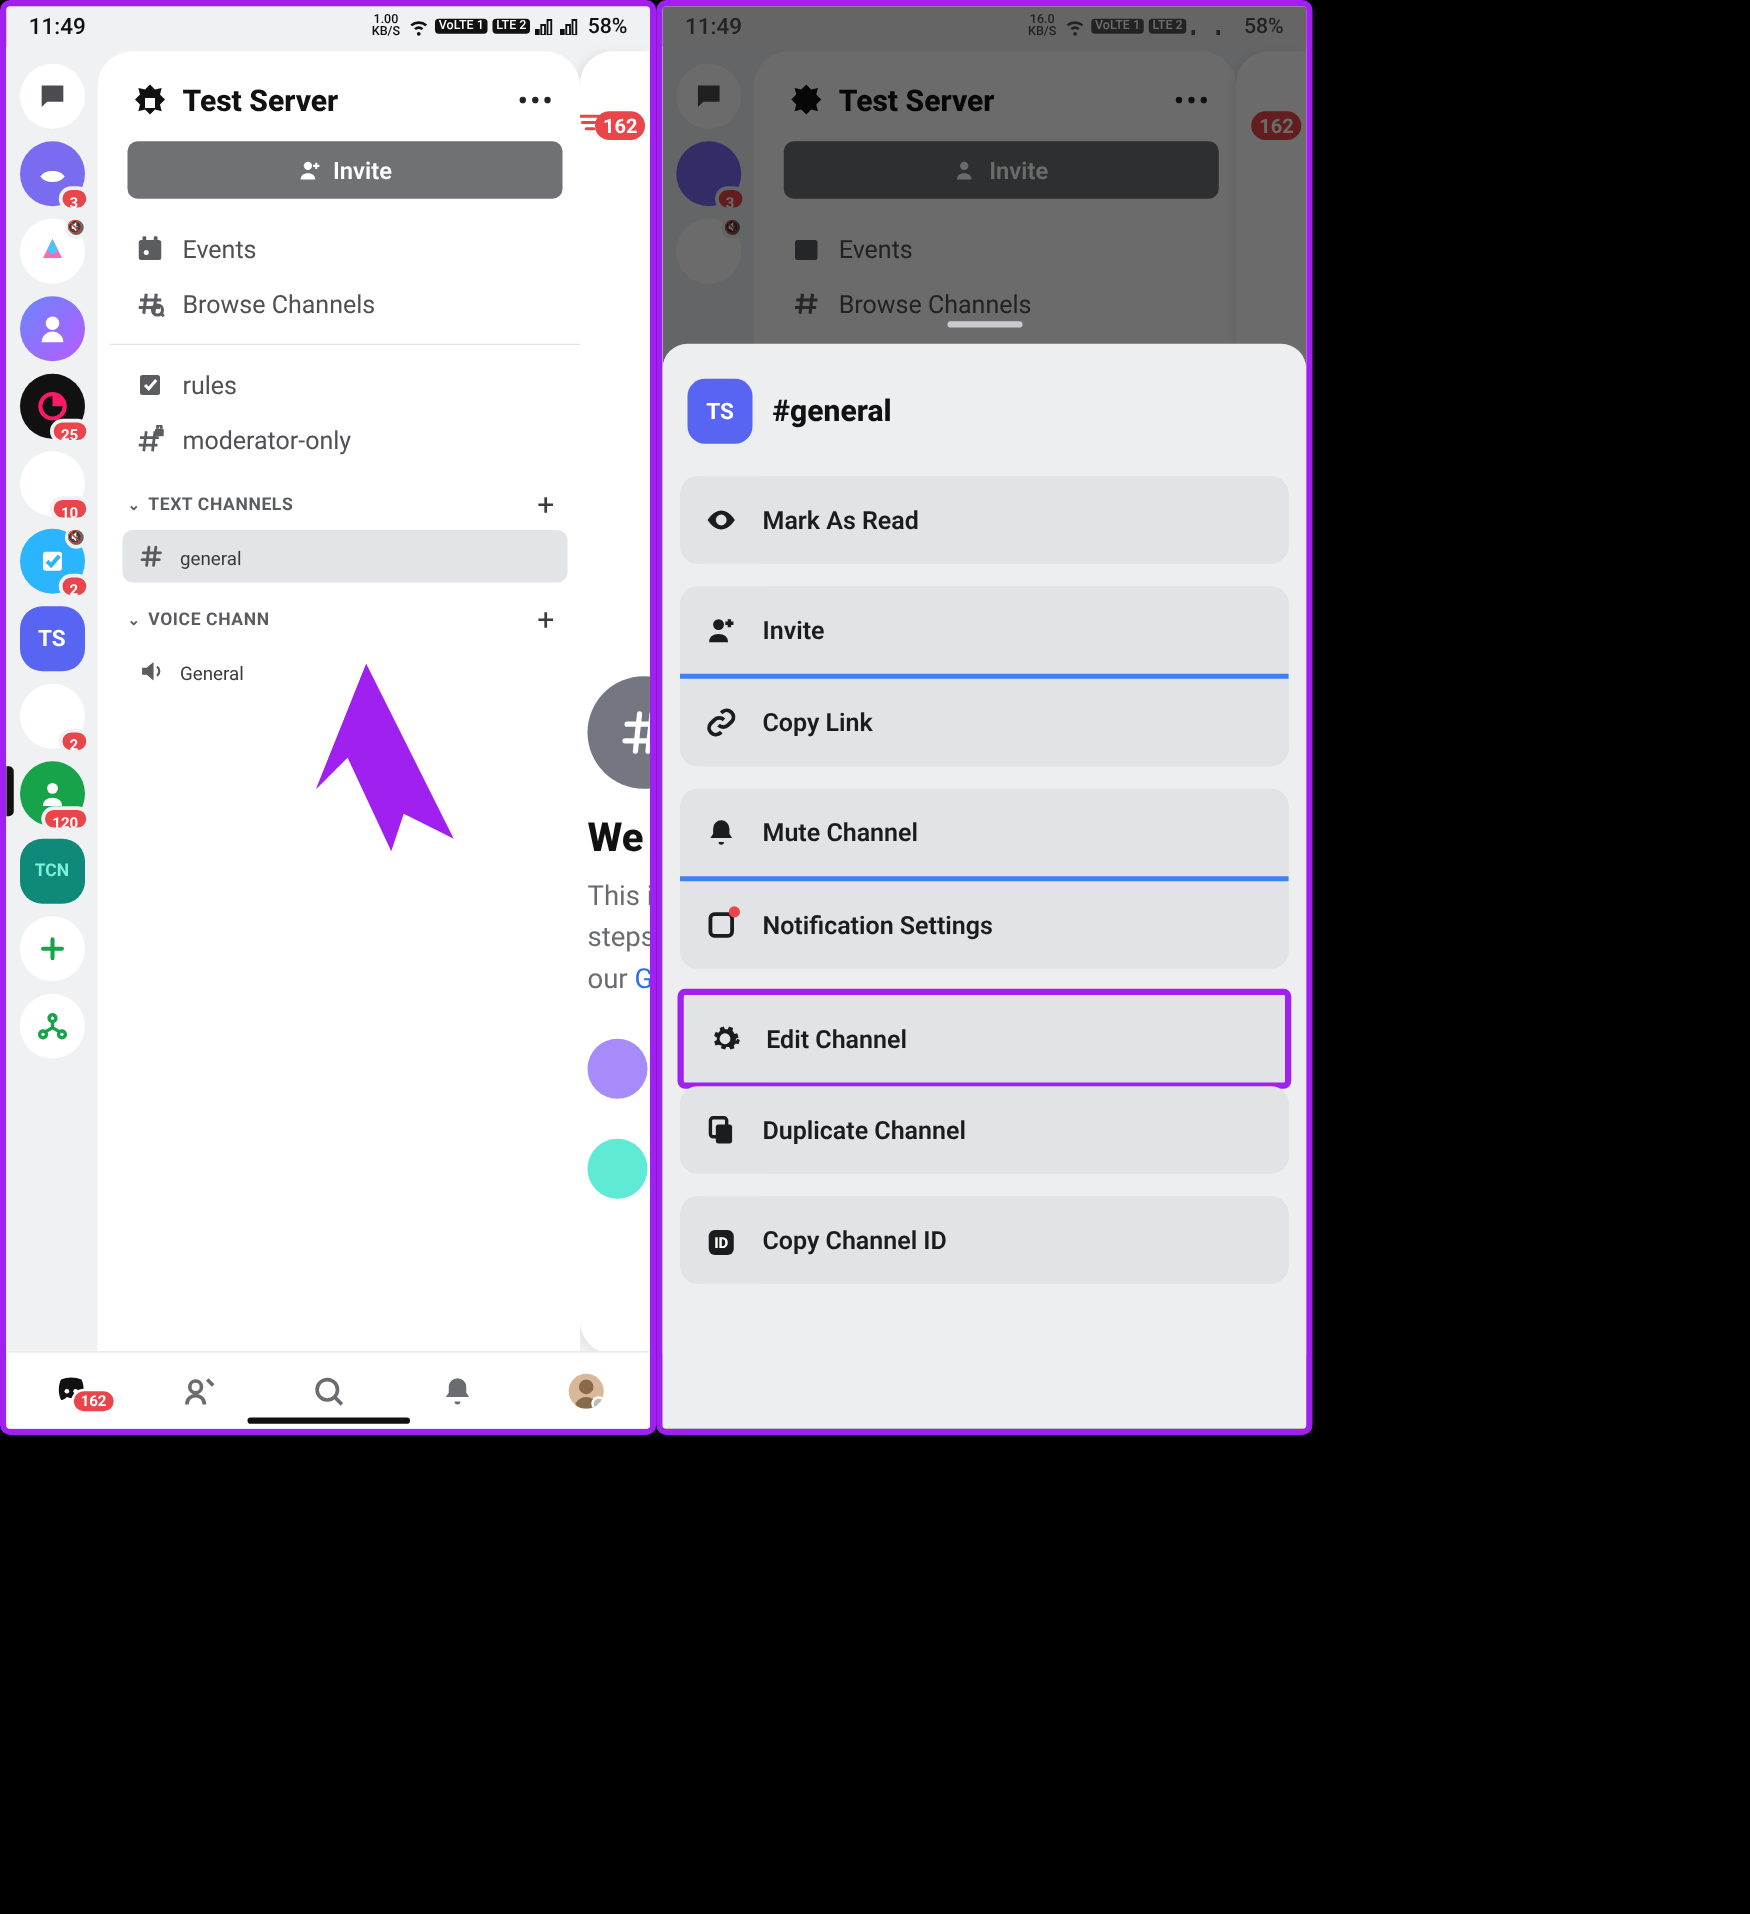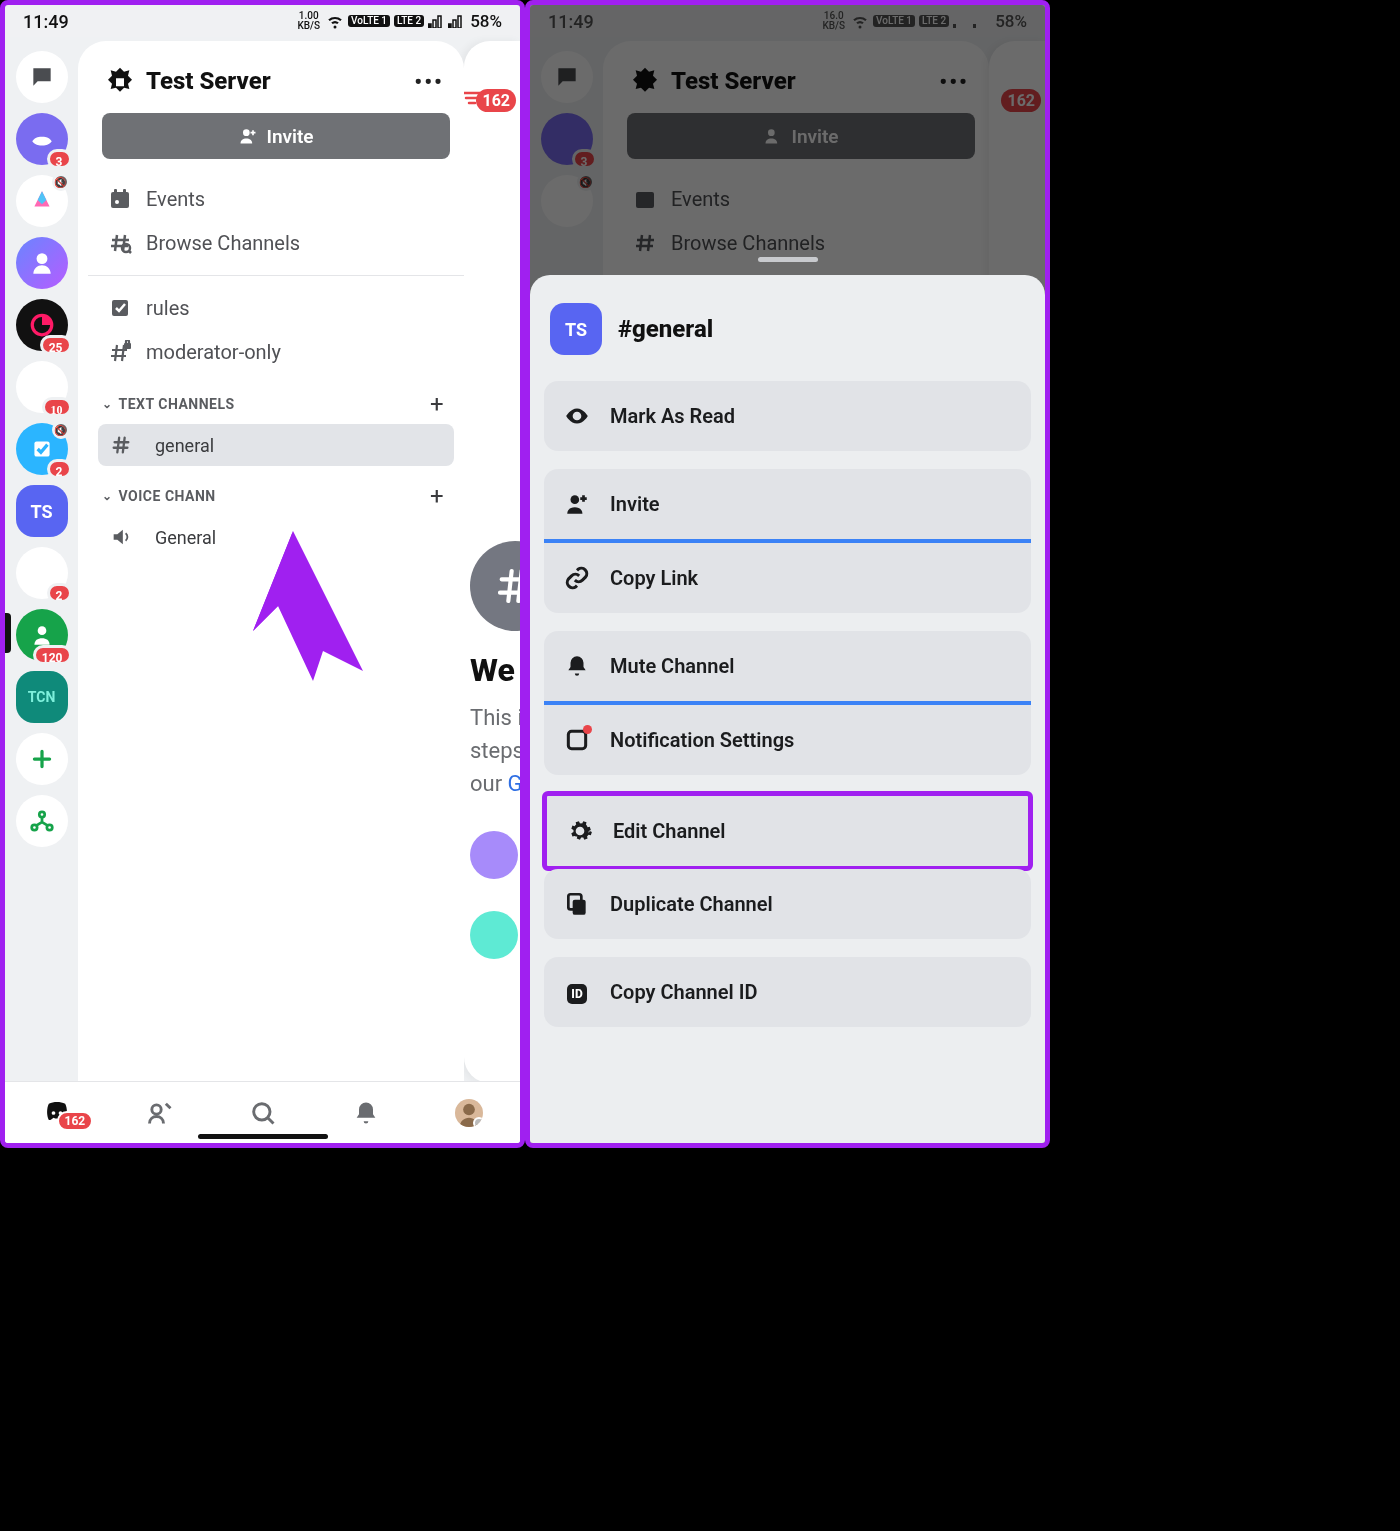--- a/index.html
+++ b/index.html
@@ -28,21 +28,21 @@
   .hdr-ico { width:32px; height:32px; margin-right:10px;}
   .panel-title { font-size:24px; font-weight:800; color:#111; flex:1;}
   .more { font-size:22px; color:#222; letter-spacing:2px; font-weight:700;}
   .invite-btn { margin:0 4px 18px 4px; background:#6f7175; color:#fff; border-radius:8px; height:46px; display:flex; align-items:center; justify-content:center; font-size:19px; font-weight:600; gap:8px;}
   .menuitem { display:flex; align-items:center; gap:14px; padding:10px 10px; color:#505155; font-size:20px; }
   .menuitem .mico { width:24px; height:24px; color:#5a5c60; flex:0 0 24px;}
   .sep { height:1px; background:#e4e5e8; margin:10px -10px;}
   .cat { display:flex; align-items:center; padding:16px 10px 6px 4px; color:#5a5c60; font-size:14px; font-weight:700; letter-spacing:0.5px;}
   .cat .chev { margin-right:6px; font-size:12px;}
   .cat .plus { margin-left:auto; font-size:24px; color:#3a3b3e; font-weight:400;}
-  .chan { display:flex; align-items:center; gap:23px; padding:10px 12px; border-radius:8px; color:#3a3b3e; font-size:18px;}
+  .chan { display:flex; align-items:flex-end; gap:12px; padding:10px 12px; border-radius:8px; color:#3a3b3e; font-size:15px;}
   .chan.active { background:#e2e4e8; }
   .chan .cico { width:22px; height:22px; color:#5a5c60;}
   
   .arrow-annot { position:absolute; left:105px; top:470px; width:200px; height:200px; pointer-events:none;}
   
   .peek { position:absolute; right:0; top:36px; width:56px; bottom:60px; background:#fff; border-radius:26px 0 0 26px; box-shadow:-4px 0 8px rgba(0,0,0,.05);}
   .peek .pbadge { position:absolute; top:48px; right:4px; background:#e9454a; color:#fff; font-weight:700; font-size:16px; border-radius:12px; padding:2px 6px; }
   .peek .plines { position:absolute; top:50px; right:40px; width:16px;}
   .peek .bigc { position:absolute; top:500px; left:6px; width:90px; height:90px; background:#747781; border-radius:45px; display:flex; align-items:center; justify-content:center; color:#fff;}
   .peek .wtxt { position:absolute; top:610px; left:6px; font-size:32px; font-weight:800; color:#111;}
@@ -151,21 +151,21 @@
               <path d="M4 22c0-5 4-8 8-8s8 3 8 8z"></path>
             </svg>
       </div>
       <div class="railpill" style="background:#111;">
         <svg viewBox="0 0 24 24" fill="#ff1a66">
               <circle cx="12" cy="12" r="9" fill="none" stroke="#ff1a66" stroke-width="3"></circle>
               <path d="M12 3a9 9 0 019 9h-9z"></path>
             </svg>
         <div class="badge">25</div>
       </div>
-      <div class="railpill" style="background:#fff;font-family:Liberation Serif, serif;">
+      <div class="railpill" style="background:#fff;">
         <div class="badge">10</div>
       </div>
       <div class="railpill" style="background:#2bb5ff;">
         <svg viewBox="0 0 24 24" fill="#fff">
               <rect x="5" y="5" width="14" height="14" rx="2" fill="#fff"></rect>
               <path d="M8 12l3 3 6-7" stroke="#2bb5ff" stroke-width="3" fill="none"></path>
             </svg>
         <div class="mutedot">🔇</div>
         <div class="badge">2</div>
       </div>

